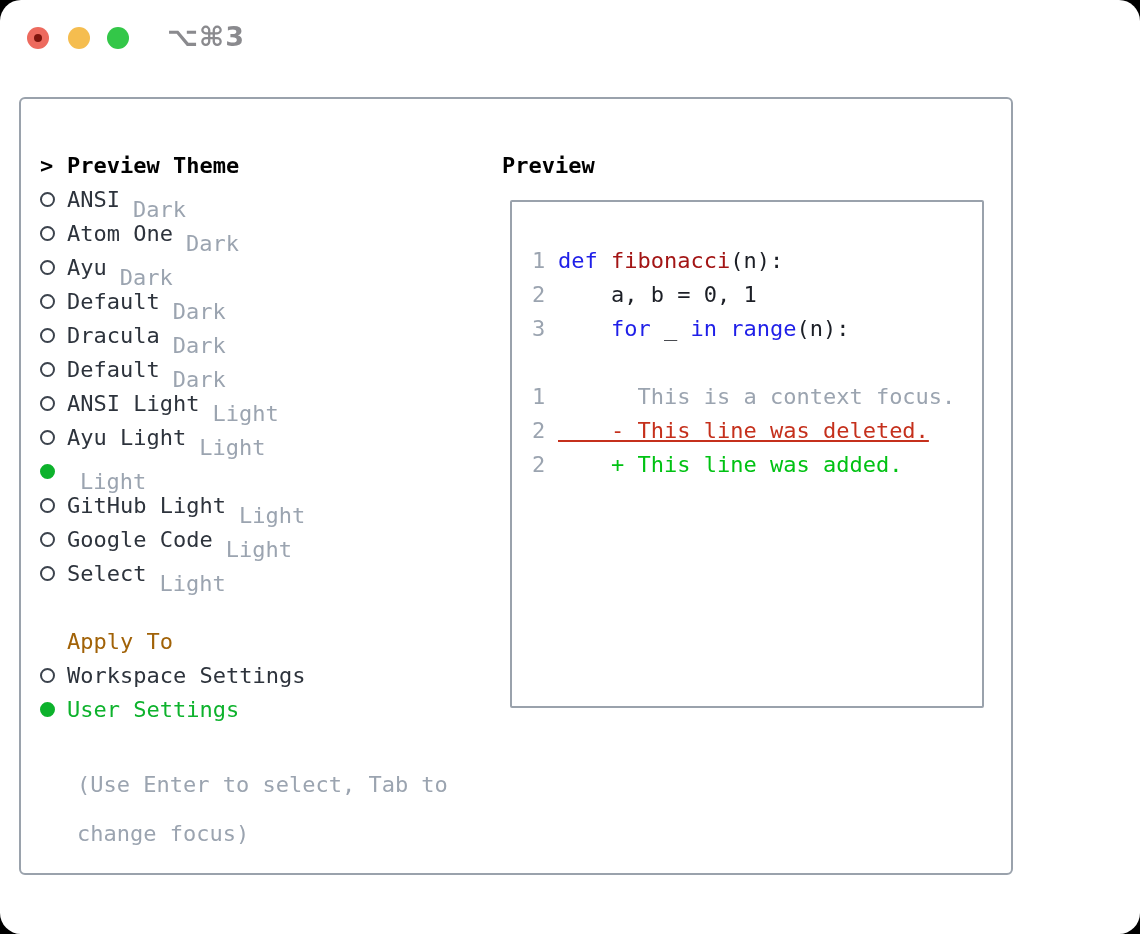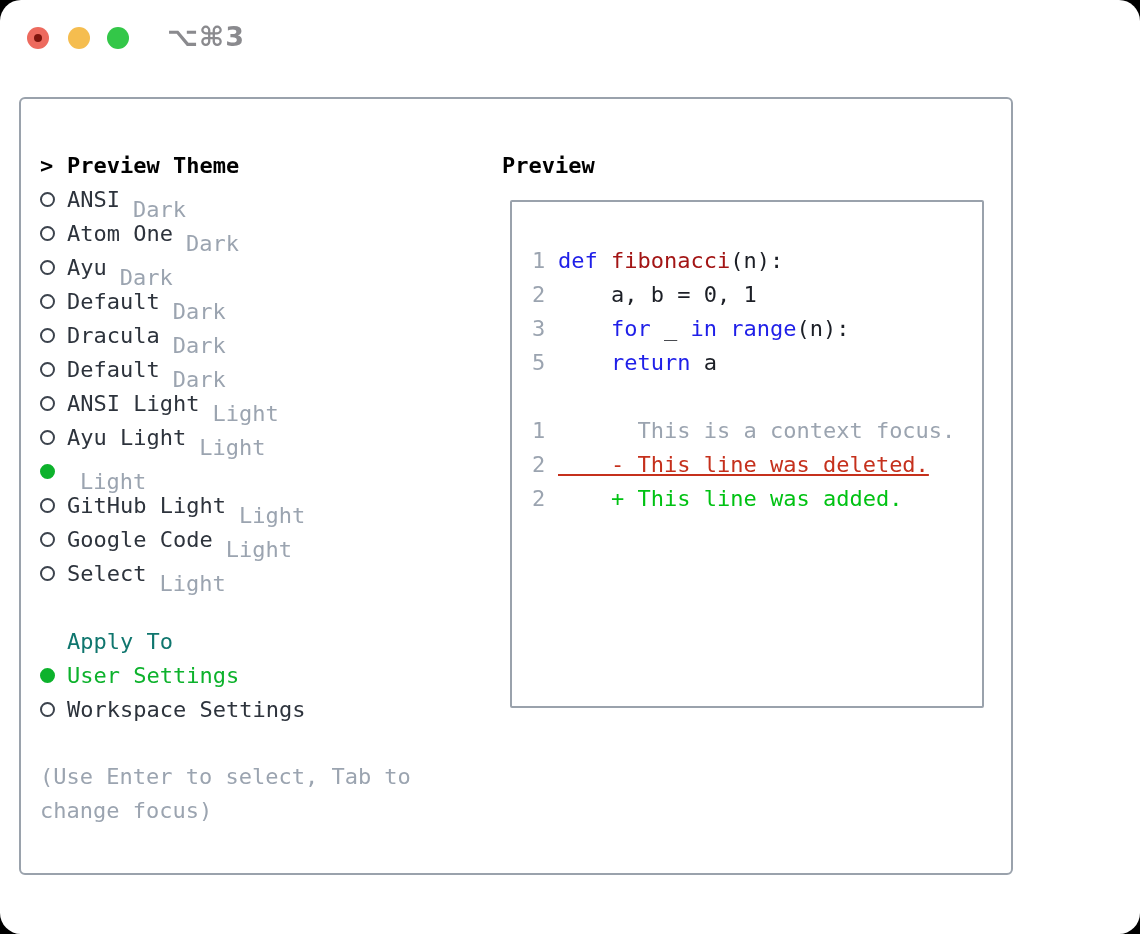--- a/index.html
+++ b/index.html
@@ -22,26 +22,26 @@
   .panel { position:absolute; left:19px; top:97px; width:990px; height:774px;
     border:2px solid #9aa2ac; border-radius:6px; background:#fff; }
   
   .left-col { position:absolute; left:19px; top:49px; width:445px; font-size:22px; color:#262b33; }
   .row { display:flex; align-items:center; height:34px; white-space:pre; }
   .marker { display:inline-flex; align-items:center; width:27px; flex:0 0 27px; }
   .prompt { font-weight:bold; color:#000; }
   .radio { width:11px; height:11px; border:2px solid #3c434d; border-radius:50%; box-sizing:content-box; }
   .radio.on { background:var(--accent_green); border-color:var(--accent_green); }
   .hdr { font-weight:bold; color:#000; }
-  .subhdr { color:#0f766e; }
+  .subhdr { color:#a16207; }
   .tname { color:#2d333c;text-align:center; }
   .tname.sel { color:var(--accent_green); }
   .variant { color:var(--muted_gray); margin-left:13px;margin-top:20px; }
   .spacer { height:34px; }
-  .hint { color:var(--muted_gray); width:420px; line-height:34px; }
+  .hint { color:var(--muted_gray); width:420px; line-height:49px;margin-left:37px; }
   
   .preview-title { position:absolute; left:481px; top:49px; height:34px; display:flex; align-items:center;
     font-size:22px; font-weight:bold; color:#000; }
   .preview-box { position:absolute; left:489px; top:101px; width:474px; height:508px;
     border:2px solid #9aa2ac; border-radius:2px; background:#fff; box-sizing:border-box;
     padding:42px 0 0 20px; overflow:hidden; }
   .codeline { height:34px; line-height:34px; font-size:22px; white-space:pre; color:#1c1f26; }
   .ln { display:inline-block; min-width:26px; color:var(--muted_gray); }
   .seg-plain { color:#1c1f26; }
   .seg-kw { color:var(--keyword_blue); }
@@ -86,36 +86,35 @@
         </div>
 
       <div class="spacer"></div>
 
       <div class="row">
         <span class="marker"></span>
         <span class="subhdr">Apply To</span>
       </div>
 
       <div id="apply-rows">
+          <div class="row"><span class="marker"><span class="radio"></span></span><span class="tname">Workspace Settings</span></div>
           <div class="row"><span class="marker"><span class="radio on"></span></span><span class="tname sel">User Settings</span></div>
-          <div class="row"><span class="marker"><span class="radio"></span></span><span class="tname">Workspace Settings</span></div>
         </div>
 
       <div class="spacer"></div>
 
       <div class="hint">(Use Enter to select, Tab to change focus)</div>
     </div>
 
     <div class="preview-title">Preview</div>
 
     <div class="preview-box" id="preview-box">
         <div class="codeline"><span class="ln">1</span><span class="seg-kw">def</span><span class="seg-plain"> </span><span class="seg-fn">fibonacci</span><span class="seg-plain">(n):</span></div>
         <div class="codeline"><span class="ln">2</span><span class="seg-plain">    a, b = 0, 1</span></div>
         <div class="codeline"><span class="ln">3</span><span class="seg-plain">    </span><span class="seg-kw">for</span><span class="seg-plain"> _ </span><span class="seg-kw">in</span><span class="seg-plain"> </span><span class="seg-kw">range</span><span class="seg-plain">(n):</span></div>
-        <div class="codeline"><span class="ln">5</span><span class="seg-plain">    </span><span class="seg-kw">return</span><span class="seg-plain"> a</span></div>
         <div class="codeline"><span class="ln"></span></div>
         <div class="codeline"><span class="ln">1</span><span class="seg-muted">      This is a context focus.</span></div>
         <div class="codeline"><span class="ln">2</span><span class="seg-del">    - This line was deleted.</span></div>
         <div class="codeline"><span class="ln">2</span><span class="seg-add">    + This line was added.</span></div>
       </div>
 
   </div>
 </div>
 
 </body></html>

